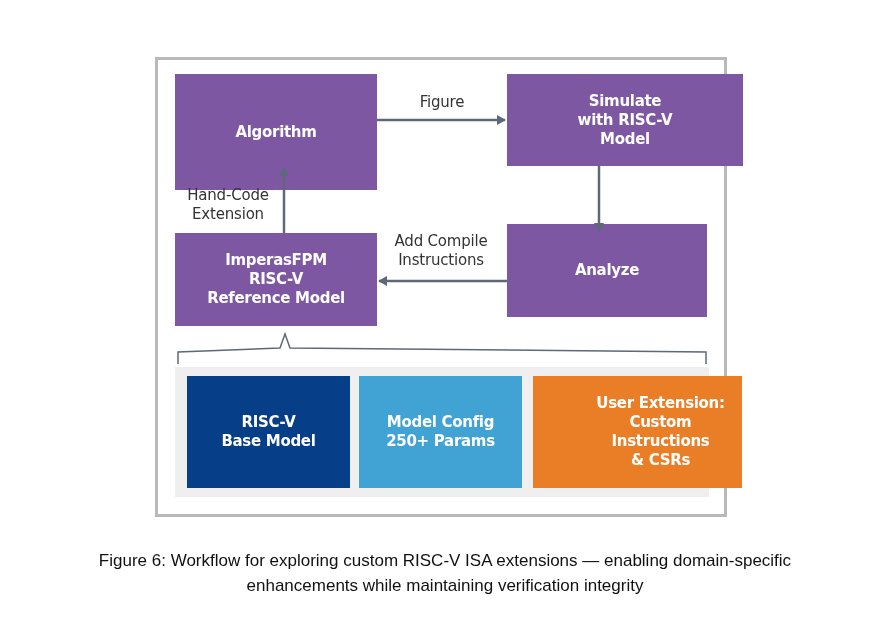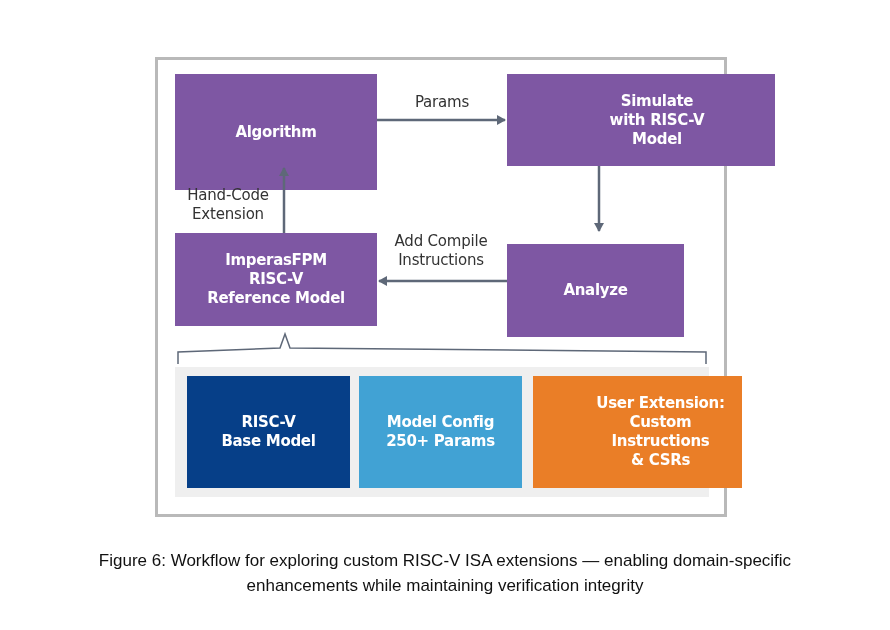--- a/index.html
+++ b/index.html
@@ -11,29 +11,29 @@
     .panel { position:absolute; left:175px; top:367px; width:534px; height:130px; background:#efefef; }
     .caption { position:absolute; left:0; width:890px; text-align:center; font-family:"Liberation Sans", sans-serif; font-size:17px; line-height:25px; color:#111111; white-space:pre-line; top:548px; }
     svg.overlay { position:absolute; left:0; top:0; }
   </style>
 </head>
 <body>
 
 <div class="frame"></div>
 
 <div class="box purple" style="left:175px; top:74px; width:202px; height:116px;">Algorithm</div>
-<div class="box purple" style="left:507px; top:74px; width:236px; height:92px;padding-left:32px;">Simulate
+<div class="box purple" style="left:507px; top:74px; width:236px; height:92px;">Simulate
 with RISC-V
 Model</div>
 <div class="box purple" style="left:175px; top:233px; width:202px; height:93px;">ImperasFPM
 RISC-V
 Reference Model</div>
-<div class="box purple" style="left:507px; top:244px; width:177px; height:93px;">Analyze</div>
+<div class="box purple" style="left:507px; top:224px; width:200px; height:93px;">Analyze</div>
 
-<div class="lbl" style="left:392px; top:93px; width:100px;">Params</div>
+<div class="lbl" style="left:392px; top:93px; width:100px;">Figure</div>
 <div class="lbl" style="left:172px; top:186px; width:112px;">Hand-Code
 Extension</div>
 <div class="lbl" style="left:382px; top:232px; width:118px;">Add Compile
 Instructions</div>
 
 <div class="panel"></div>
 <div class="box" style="left:187px; top:376px; width:163px; height:112px; background:#063f88;">RISC-V
 Base Model</div>
 <div class="box" style="left:359px; top:376px; width:163px; height:112px; background:#41a2d4;">Model Config
 250+ Params</div>

